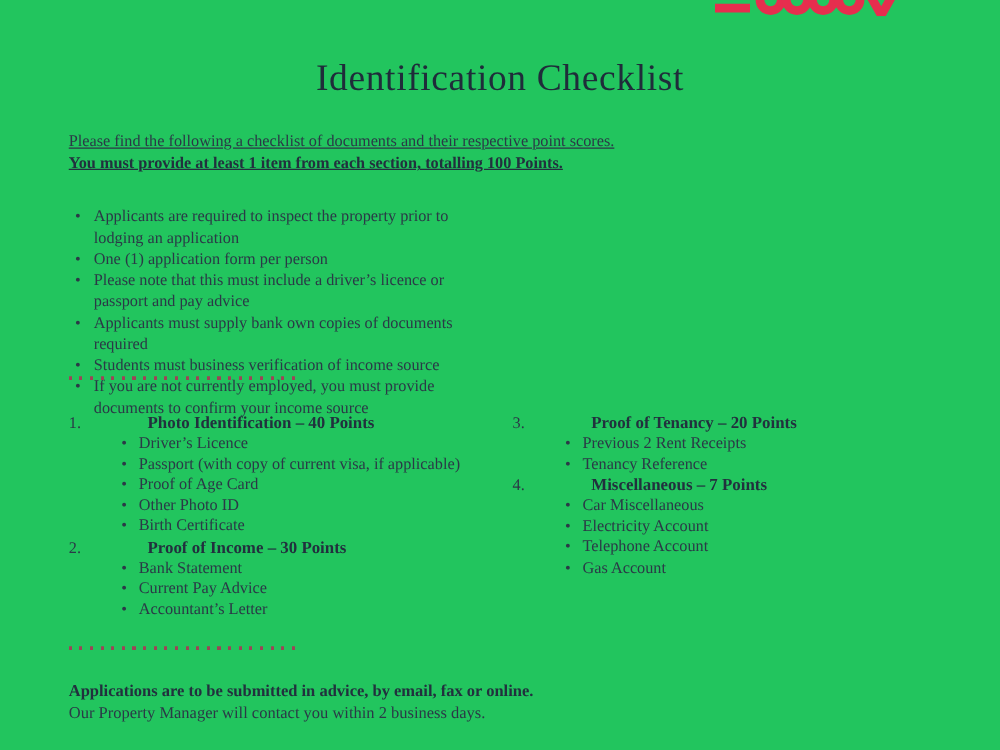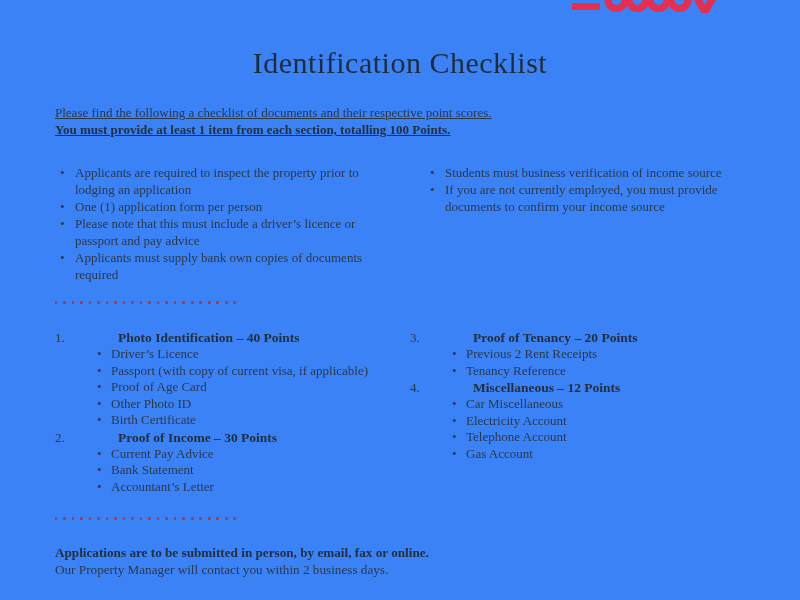--- a/index.html
+++ b/index.html
@@ -4,21 +4,21 @@
 <style>
   html, body {
     margin: 0;
     padding: 0;
     background: #ffffff;
   }
   .doc {
     position: relative;
     width: 800px;
     height: 600px;
-    background: #3b82f6;
+    background: #22c55e;
     font-family: "Liberation Serif", "DejaVu Serif", serif;
     color: #2b3947;
     overflow: hidden;
   }
 
   
   .logo-clip {
     position: absolute;
     top: 0;
     right: 78px;
@@ -51,20 +51,21 @@
   }
   .intro p { margin: 0; text-decoration: underline; }
   .bold { font-weight: bold; color: #22303e; }
 
   .notes {
     position: absolute;
     top: 164px;
     left: 55px;
     width: 700px;
     display: flex;
+    flex-direction: column;
   }
   .notes .col-left  { width: 330px; margin-right: 40px; }
   .notes .col-right { width: 330px; }
 
   ul.bullets {
     list-style: none;
     margin: 0;
     padding: 0;
     font-size: 13px;
     line-height: 17px;
@@ -204,23 +205,23 @@
             </ul>
         </li>
 
         <li class="section">
           <div class="sec-head">
             <span class="sec-num">2.</span>
             <span class="sec-title">Proof of Income – 30 Points</span>
           </div>
           <ul class="bullets">
 
+              <li>Bank Statement</li>
+
               <li>Current Pay Advice</li>
-
-              <li>Bank Statement</li>
 
               <li>Accountant’s Letter</li>
             </ul>
         </li>
       </ol>
     <ol class="seclist col-right">
 
         <li class="section">
           <div class="sec-head">
             <span class="sec-num">3.</span>
@@ -230,36 +231,36 @@
 
               <li>Previous 2 Rent Receipts</li>
 
               <li>Tenancy Reference</li>
             </ul>
         </li>
 
         <li class="section">
           <div class="sec-head">
             <span class="sec-num">4.</span>
-            <span class="sec-title">Miscellaneous – 12 Points</span>
+            <span class="sec-title">Miscellaneous – 7 Points</span>
           </div>
           <ul class="bullets">
 
               <li>Car Miscellaneous</li>
 
               <li>Electricity Account</li>
 
               <li>Telephone Account</li>
 
               <li>Gas Account</li>
             </ul>
         </li>
       </ol>
   </div>
 
   <div class="dotline bottom"></div>
 
   <div class="footer">
-    <p class="bold">Applications are to be submitted in person, by email, fax or online.</p>
+    <p class="bold">Applications are to be submitted in advice, by email, fax or online.</p>
     <p>Our Property Manager will contact you within 2 business days.</p>
   </div>
 
 </div>
 
 </body></html>

